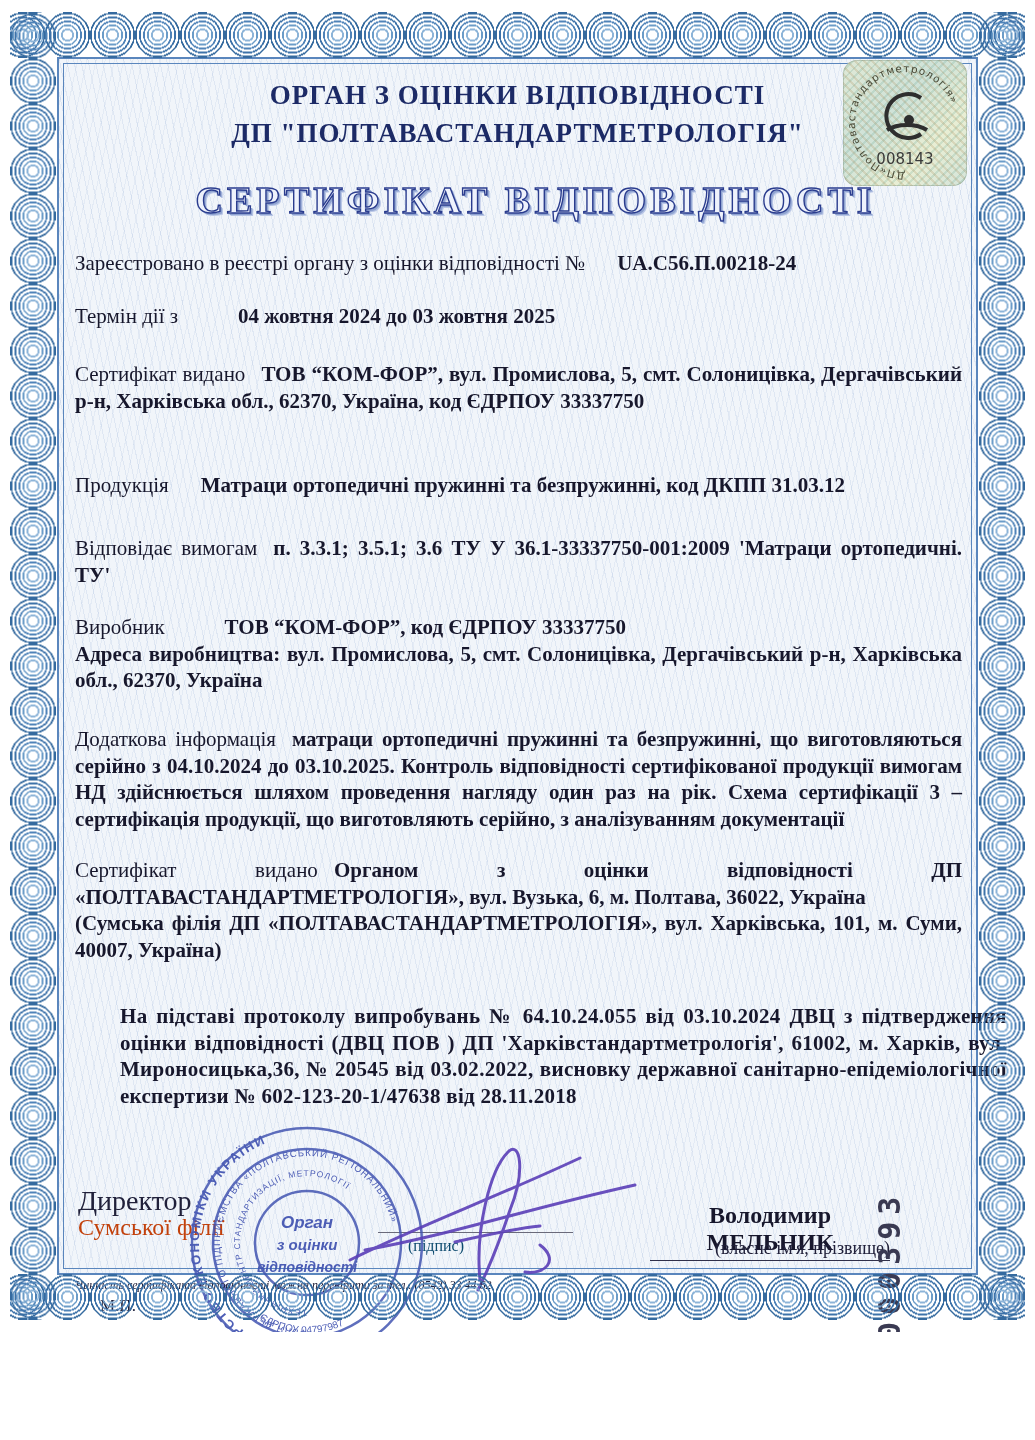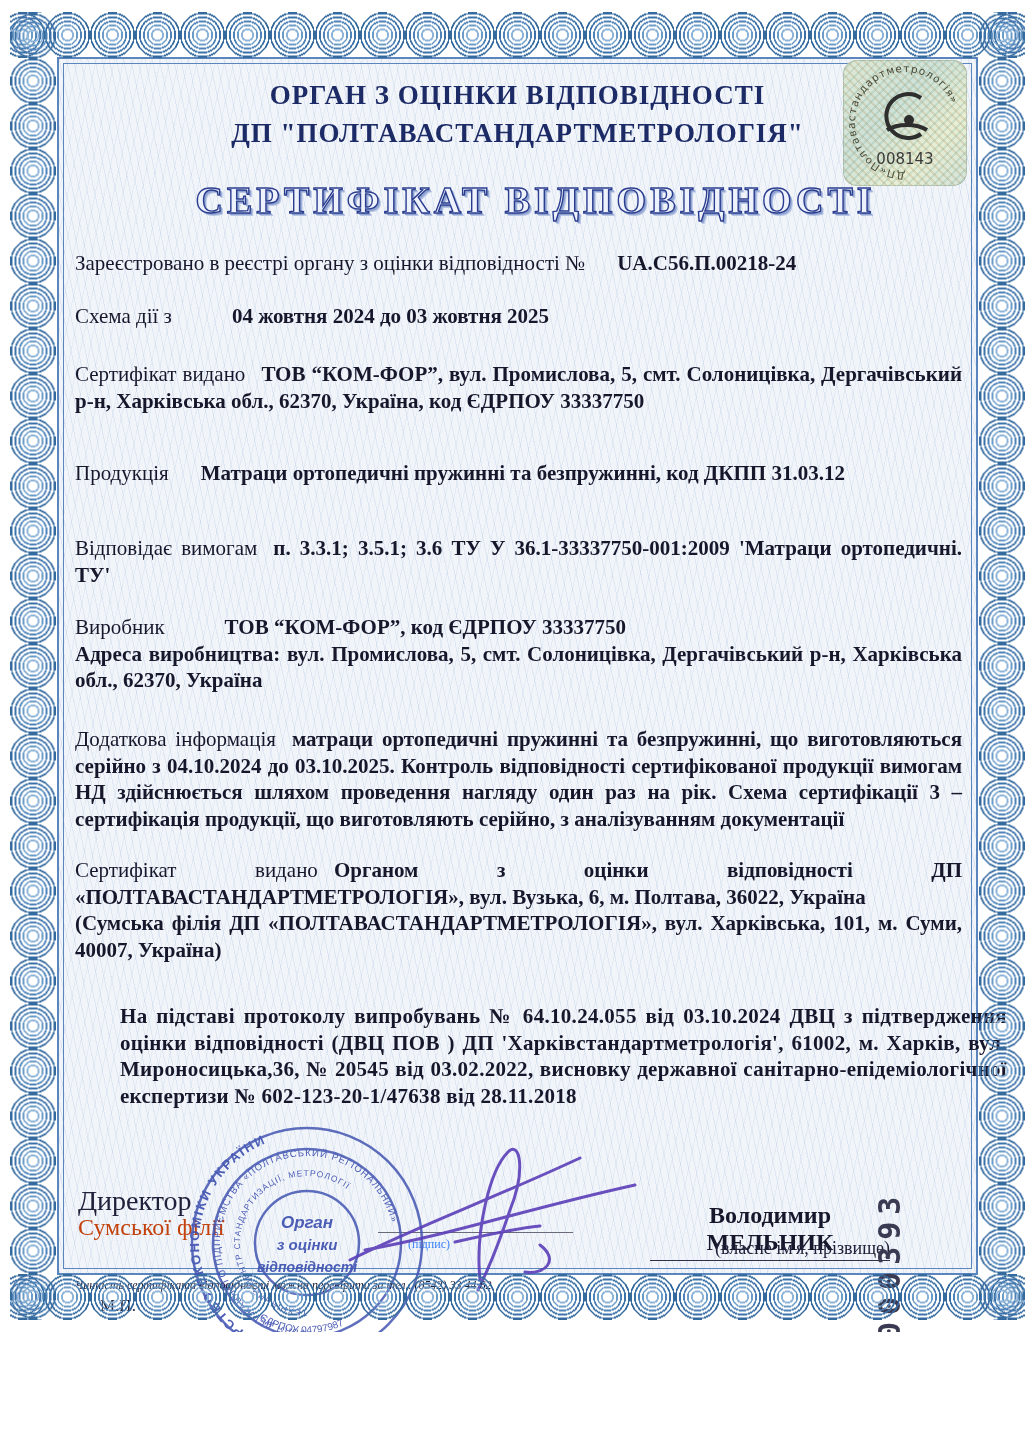--- a/index.html
+++ b/index.html
@@ -53,21 +53,21 @@
     text-align:justify; color:#17172c; }
   .lab { font-weight:normal;margin-top:44px; }
   .val { font-weight:bold; }
   .gap-s { display:inline-block; width:16px; }
   .gap-m { display:inline-block; width:32px; }
   .gap-l { display:inline-block; width:60px; }
 
   .p-reg     { top:250px; }
   .p-term    { top:303px; }
   .p-issued  { top:361px; }
-  .p-product { top:460px; }
+  .p-product { top:472px; }
   .p-conform { top:535px; }
   .p-manu    { top:614px; }
   .p-add     { top:726px; }
   .p-issuer  { top:857px; }
   .p-basis   { top:1003px; letter-spacing:.3px;margin-left:45px; }
 
   
   .holo { position:absolute; right:68px; top:60px; width:124px; height:126px; z-index:4;
     border-radius:14px;
     background:
@@ -78,21 +78,21 @@
 
   
   .sig-title  { position:absolute; left:78px;  top:1185px; font-size:28px; color:#20203a; }
   .sig-branch { position:absolute; left:78px;  top:1214px; font-size:24px; color:#c2410c; }
   .sig-mp     { position:absolute; left:100px; top:1296px; font-size:17px; color:#20203a; }
 
   .stamp { position:absolute; left:182px; top:1118px; z-index:3; opacity:.92; }
   .signature { position:absolute; left:330px; top:1130px; z-index:4; }
 
   .sig-line    { position:absolute; left:378px; top:1232px; width:195px; border-top:1px solid #6a6a7a; }
-  .sig-caption { position:absolute; left:408px; top:1237px; font-size:12px; color:#3b82f6; }
+  .sig-caption { position:absolute; left:408px; top:1237px; font-size:16px; color:#0c4a6e; }
 
   .signee { position:absolute; left:650px; top:1202px; width:240px; text-align:center;
     font-size:24px; font-weight:bold; color:#17172c; border-bottom:1.5px solid #30304a; padding-bottom:4px; }
   .signee-caption { position:absolute; left:650px; top:1238px; width:240px; text-align:right;
     font-size:18px; color:#20203a; }
 
   .serial { position:absolute; left:872px; top:1190px; width:150px; text-align:center;
     transform:rotate(-90deg); transform-origin:75px 75px;
     font-family:"DejaVu Sans Mono", monospace; font-weight:bold; font-size:30px;
     letter-spacing:7px; color:#3a3a52; }
@@ -126,21 +126,21 @@
     <div class="hdr hdr1">ОРГАН З ОЦІНКИ ВІДПОВІДНОСТІ</div>
     <div class="hdr hdr2">ДП "ПОЛТАВАСТАНДАРТМЕТРОЛОГІЯ"</div>
 
     <div class="doc-title">СЕРТИФІКАТ ВІДПОВІДНОСТІ</div>
 
     <p class="p p-reg">
       <span class="lab">Зареєстровано в реєстрі органу з оцінки відповідності №</span><span class="gap-m"></span><span class="val">UA.С56.П.00218-24</span>
     </p>
 
     <p class="p p-term">
-      <span class="lab">Схема дії з</span><span class="gap-l"></span><span class="val">04 жовтня 2024 до 03 жовтня 2025</span>
+      <span class="lab">Термін дії з</span><span class="gap-l"></span><span class="val">04 жовтня 2024 до 03 жовтня 2025</span>
     </p>
 
     <p class="p p-issued">
       <span class="lab">Сертифікат видано</span><span class="gap-s"></span><span class="val">ТОВ “КОМ-ФОР”, вул. Промислова, 5, смт. Солоницівка, Дергачівський р-н, Харківська обл., 62370, Україна, код ЄДРПОУ 33337750</span>
     </p>
 
     <p class="p p-product">
       <span class="lab">Продукція</span><span class="gap-m"></span><span class="val">Матраци ортопедичні пружинні та безпружинні, код ДКПП 31.03.12</span>
     </p>
 

